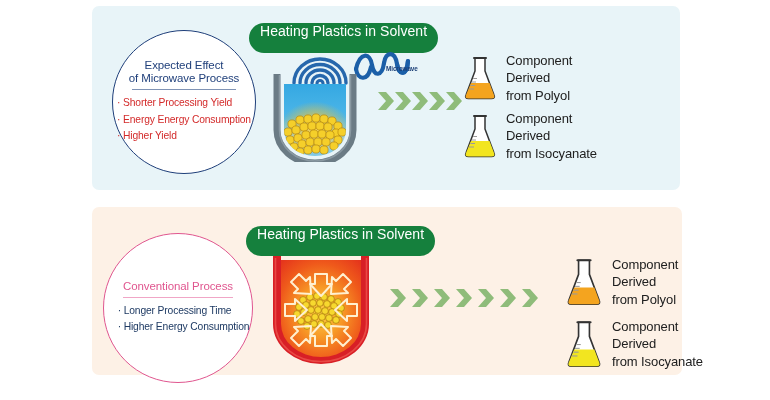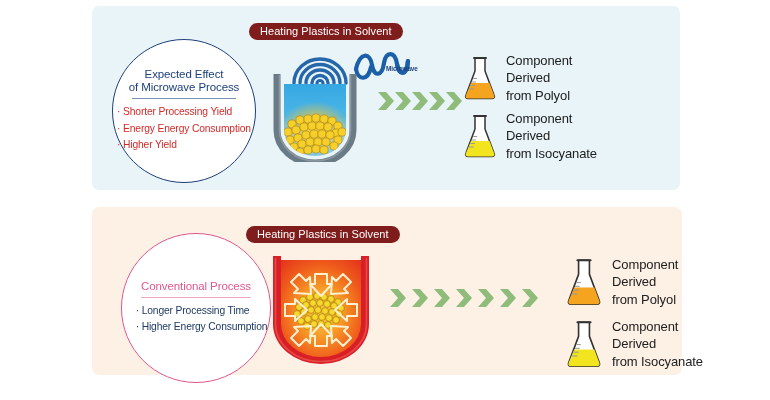--- a/index.html
+++ b/index.html
@@ -14,43 +14,43 @@
   .panel{position:absolute;border-radius:7px;}
   #panel-top{left:92px;top:6px;width:588px;height:184px;background:#e8f4f8;}
   #panel-bottom{left:92px;top:207px;width:590px;height:168px;background:#fdf1e6;}
 
   
   .circle{
     position:absolute;border-radius:50%;background:#ffffff;
     display:flex;flex-direction:column;align-items:center;justify-content:center;
     box-sizing:border-box;
   }
-  #circle-top{left:112px;top:39px;width:144px;height:144px;border:1px solid #1f3f7a;}
-  #circle-bottom{left:121px;top:233px;width:150px;height:150px;border:1px solid #e0568f;}
+  #circle-top{left:112px;top:30px;width:144px;height:144px;border:1px solid #1f3f7a;}
+  #circle-bottom{left:103px;top:233px;width:150px;height:150px;border:1px solid #e0568f;}
   .circ-title{
     text-align:center;line-height:1.18;font-size:11.5px;letter-spacing:-.1px;
     white-space:pre-line;
   }
   #circle-top .circ-title{color:#1f3f7a;}
   #circle-bottom .circ-title{color:#e0568f;}
   .circ-rule{height:1px;margin:3px 0 5px 0;}
   #circle-top .circ-rule{width:104px;background:#7f93b5;}
   #circle-bottom .circ-rule{width:110px;background:#f0a6c6;}
   .circ-list{list-style:none;margin:0;padding:0;}
   .circ-list li{
     font-size:10.3px;line-height:1.62;white-space:nowrap;letter-spacing:-.15px;
   }
   #circle-top .circ-list li{color:#d32a2a;}
   #circle-bottom .circ-list li{color:#1e3a63;margin-left:11px;}
   .circ-list li::before{content:"\00b7\00a0";}
 
   
   .badge{
-    position:absolute;background:#7f1d1d;color:#ffffff;border-radius:20px;
-    font-size:11px;line-height:17px;height:17px;padding:0 11px;white-space:nowrap;
+    position:absolute;background:#15803d;color:#ffffff;border-radius:20px;
+    font-size:14px;line-height:17px;height:30px;padding:0 11px;white-space:nowrap;
     letter-spacing:.05px;
   }
   #badge-top{left:249px;top:23px;}
   #badge-bottom{left:246px;top:226px;}
 
   
   #mw-group{position:absolute;left:264px;top:47px;width:170px;height:40px;}
   #mw-label{
     position:absolute;left:386px;top:65px;font-size:6.4px;font-weight:bold;
     color:#1b3f77;letter-spacing:-.1px;

